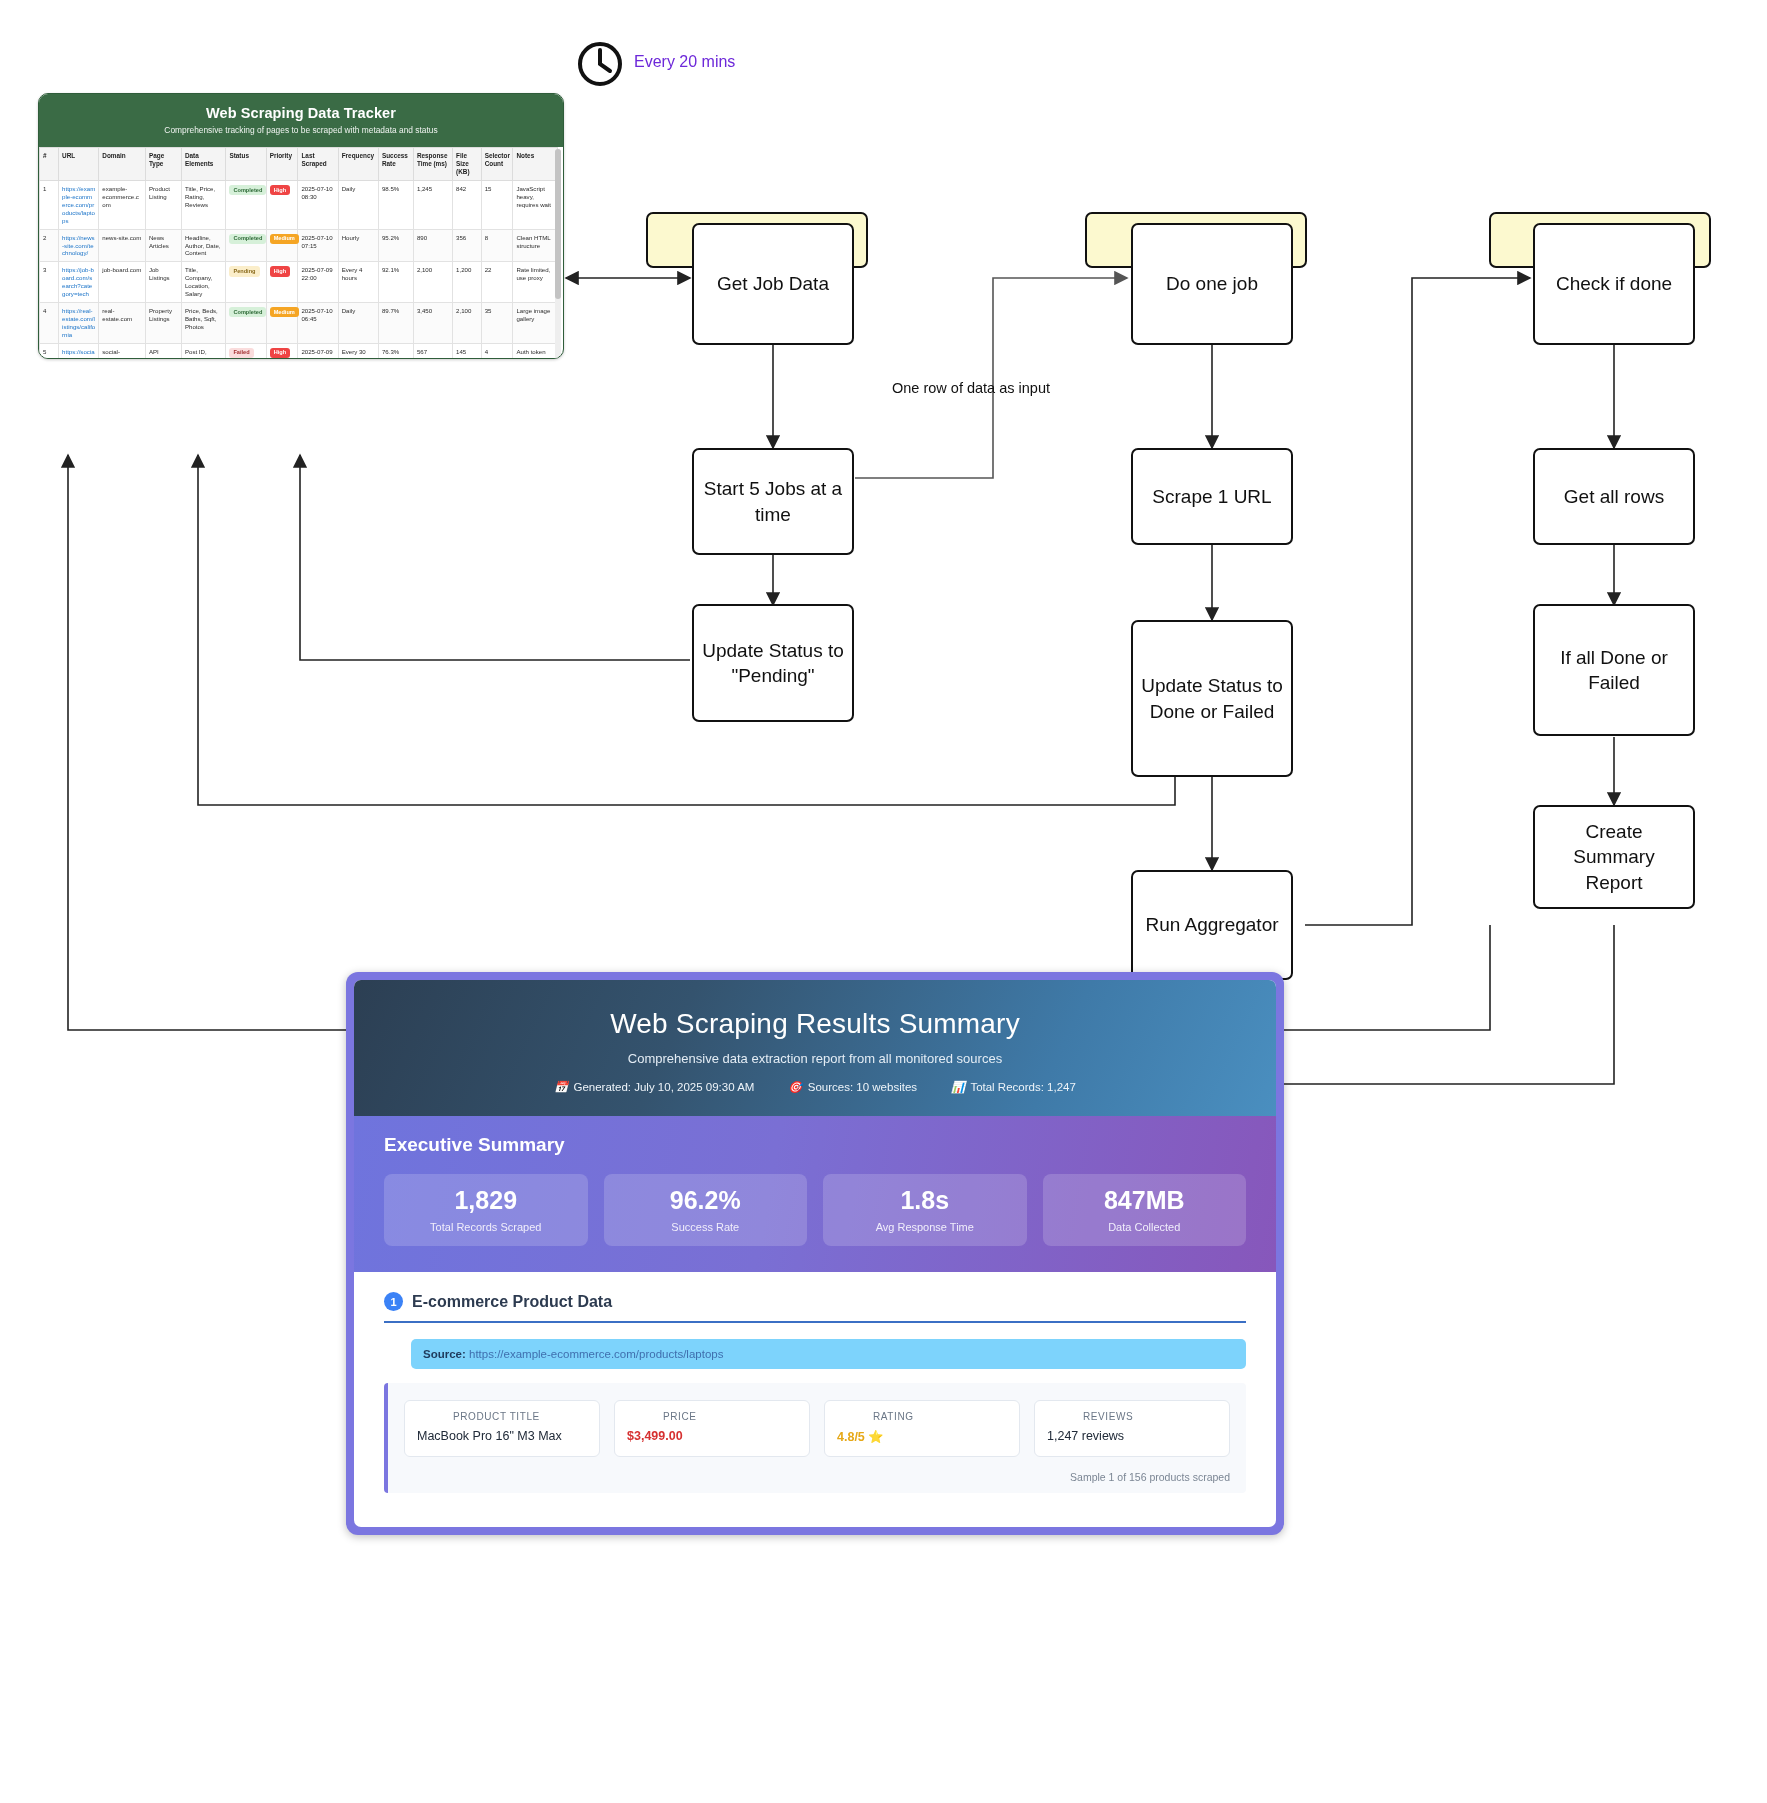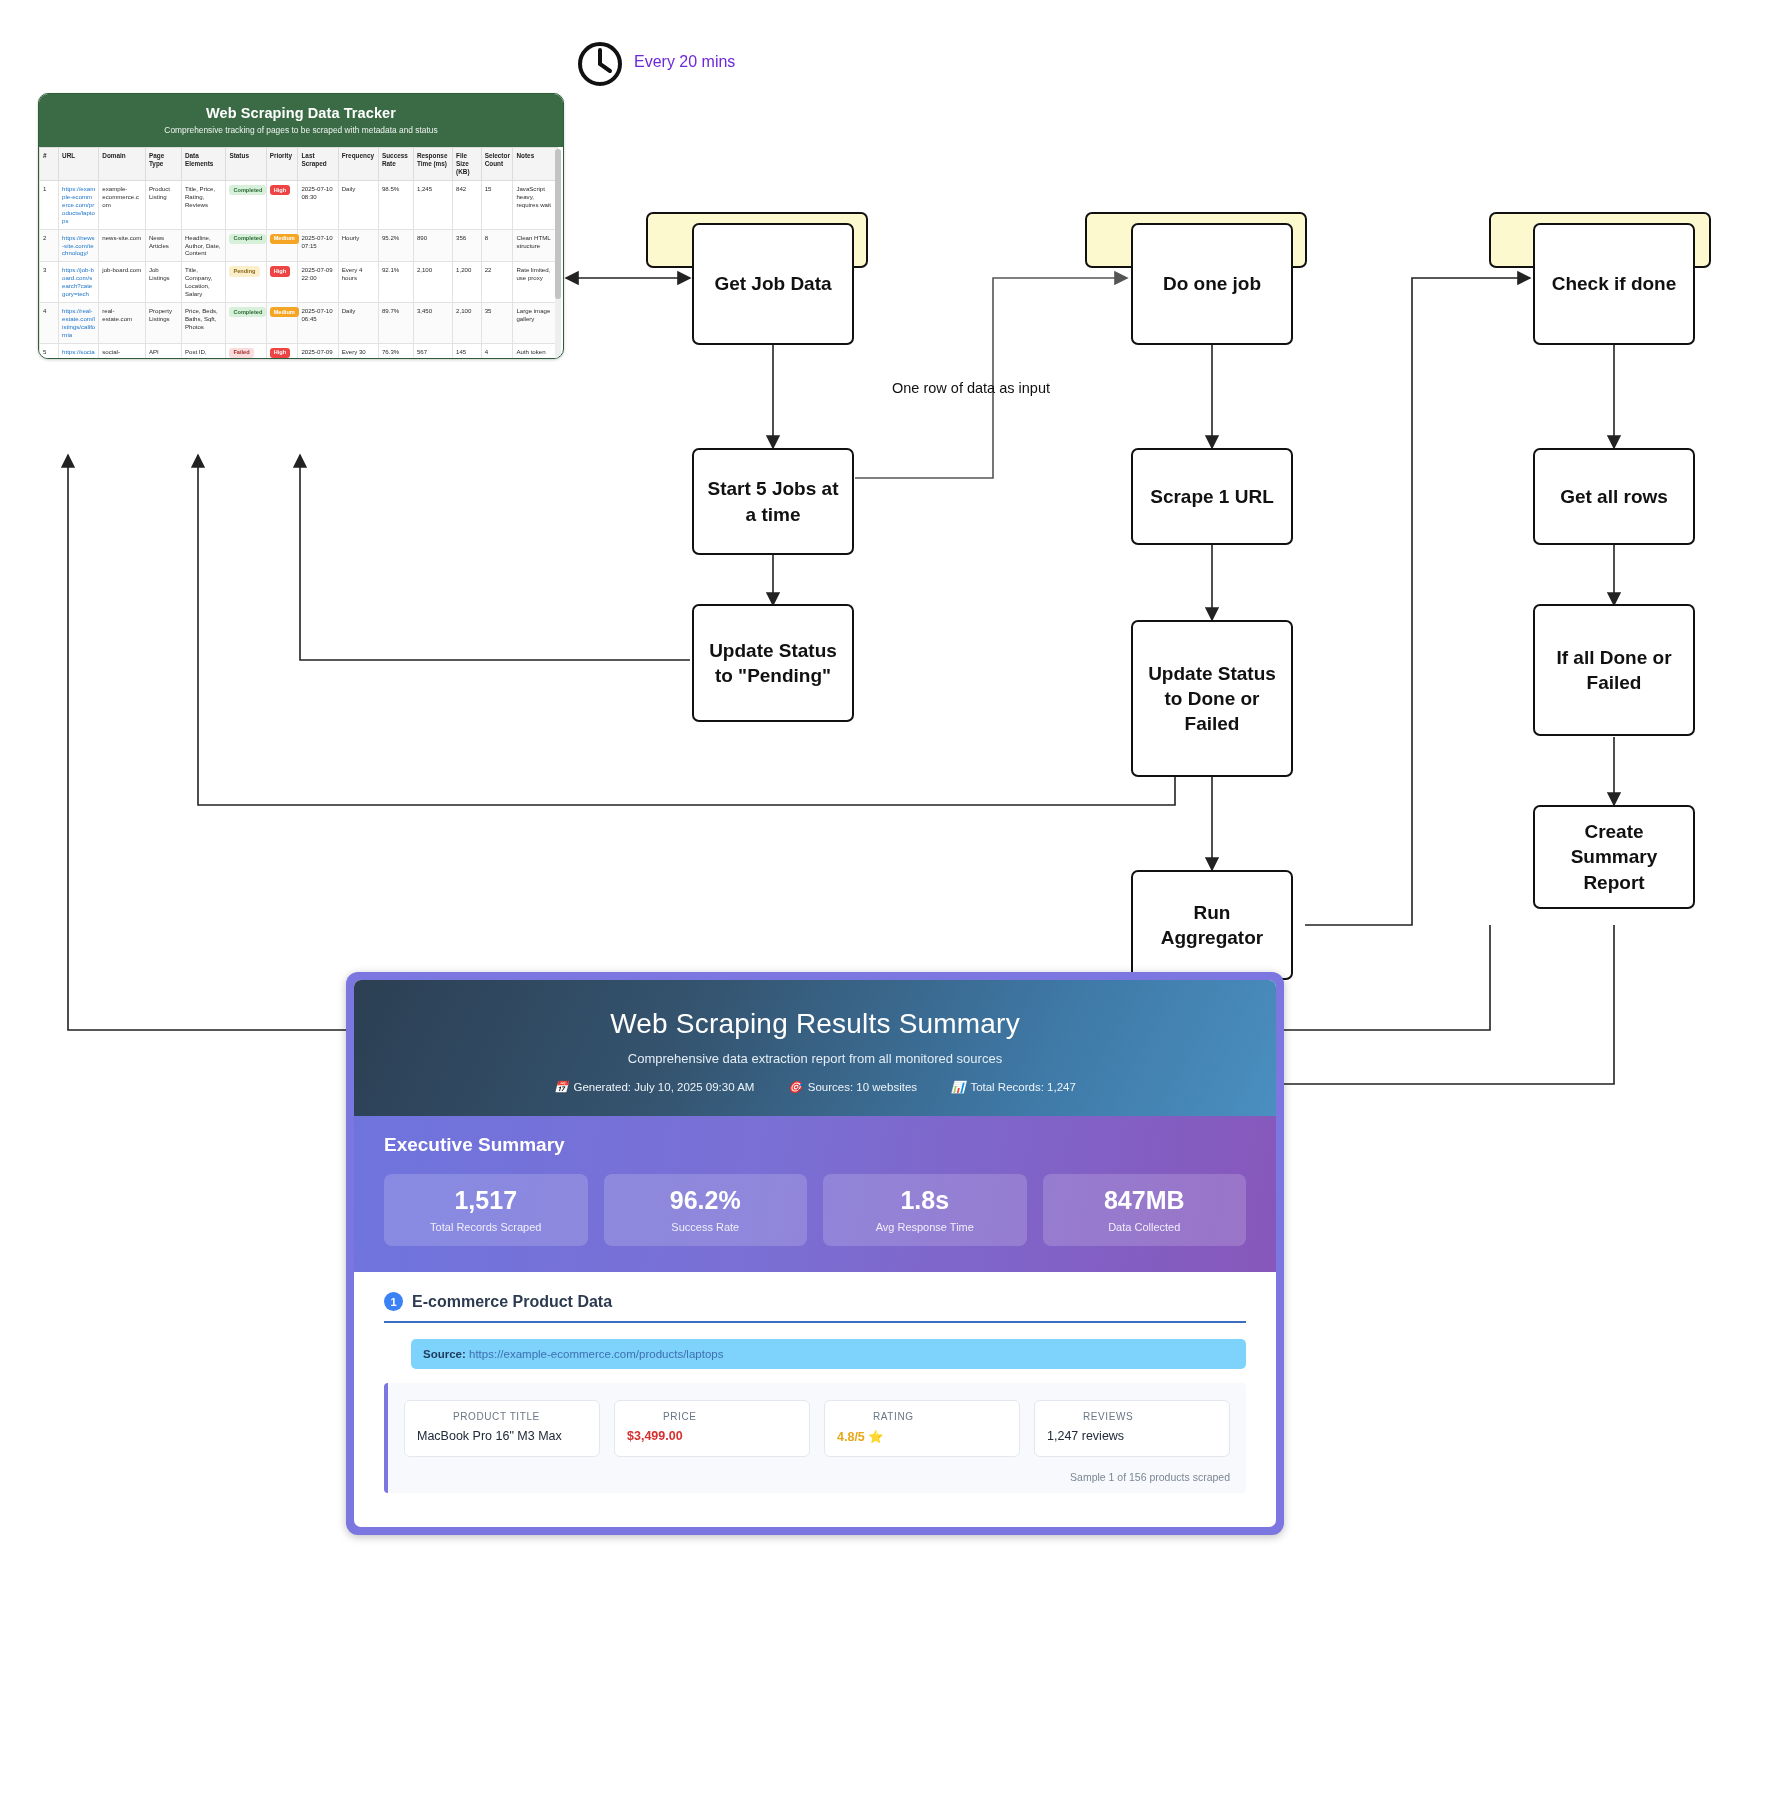--- a/index.html
+++ b/index.html
@@ -54,21 +54,21 @@
   
   .lane {
     position:absolute; width:222px; height:56px; background:#fcf9cf;
     border:2px solid #111; border-radius:7px;
     display:flex; align-items:center; justify-content:center;
     font-size:19px; color:#111;
   }
   .node {
     position:absolute; background:#fff; border:2px solid #111; border-radius:7px;
     display:flex; align-items:center; justify-content:center; text-align:center;
-    font-size:19px; color:#111; line-height:1.32; padding:4px 8px;font-weight:bold;
+    font-size:19px; color:#111; line-height:1.32; padding:4px 8px;
   }
   .clock { position:absolute; left:576px; top:40px; width:48px; height:48px; }
   .clock-label { position:absolute; left:634px; top:53px; font-size:16px; color:#6d28d9; }
   .edge-label { position:absolute; font-size:14.5px; font-weight:normal; color:#111; white-space:nowrap; }
 
   
   .report {
     position:absolute; left:346px; top:972px; width:938px; height:563px;
     background:#7b76e0; border-radius:12px; padding:8px;
     box-shadow:0 2px 8px rgba(0,0,0,.25); overflow:hidden;
@@ -391,21 +391,21 @@
             <i>📊</i>
             <em style="font-style:normal">Total Records: 1,247</em>
           </span>
         </div>
       </div>
 
       <div class="rep-exec">
         <h2>Executive Summary</h2>
         <div class="stats">
           <div class="stat">
-            <div class="v">1,517</div>
+            <div class="v">1,829</div>
             <div class="l">Total Records Scraped</div>
           </div>
           <div class="stat">
             <div class="v">96.2%</div>
             <div class="l">Success Rate</div>
           </div>
           <div class="stat">
             <div class="v">1.8s</div>
             <div class="l">Avg Response Time</div>
           </div>

